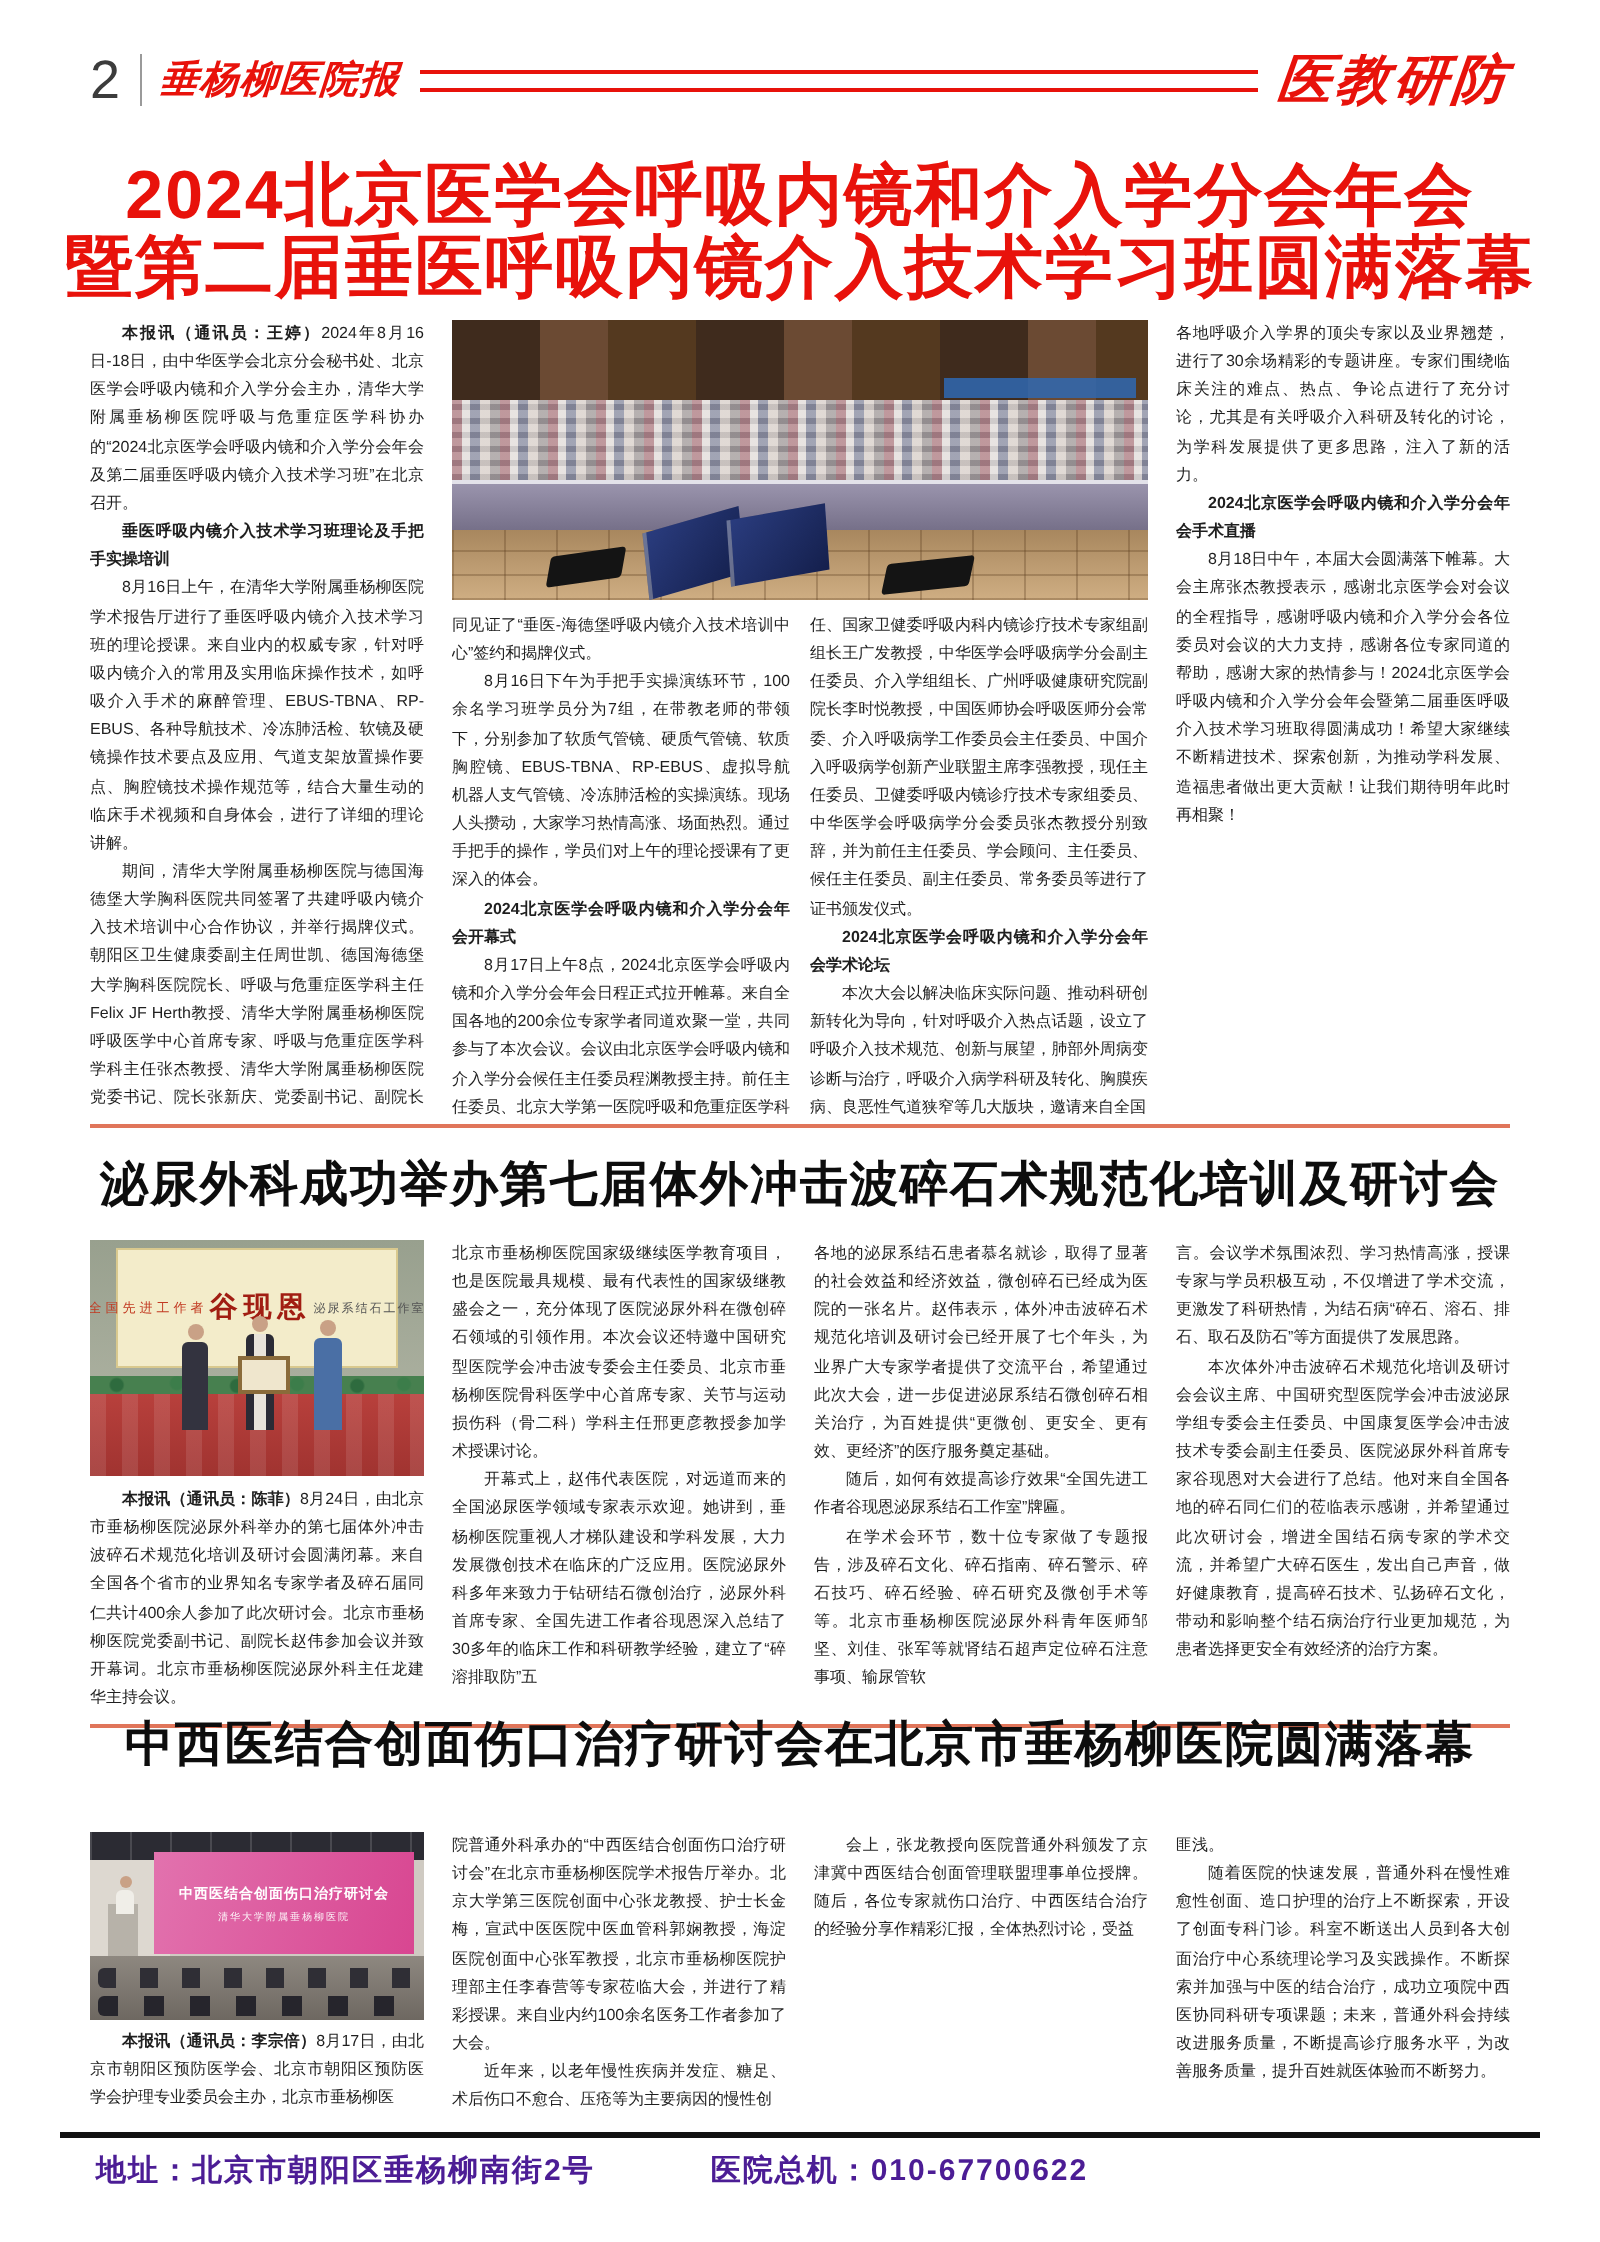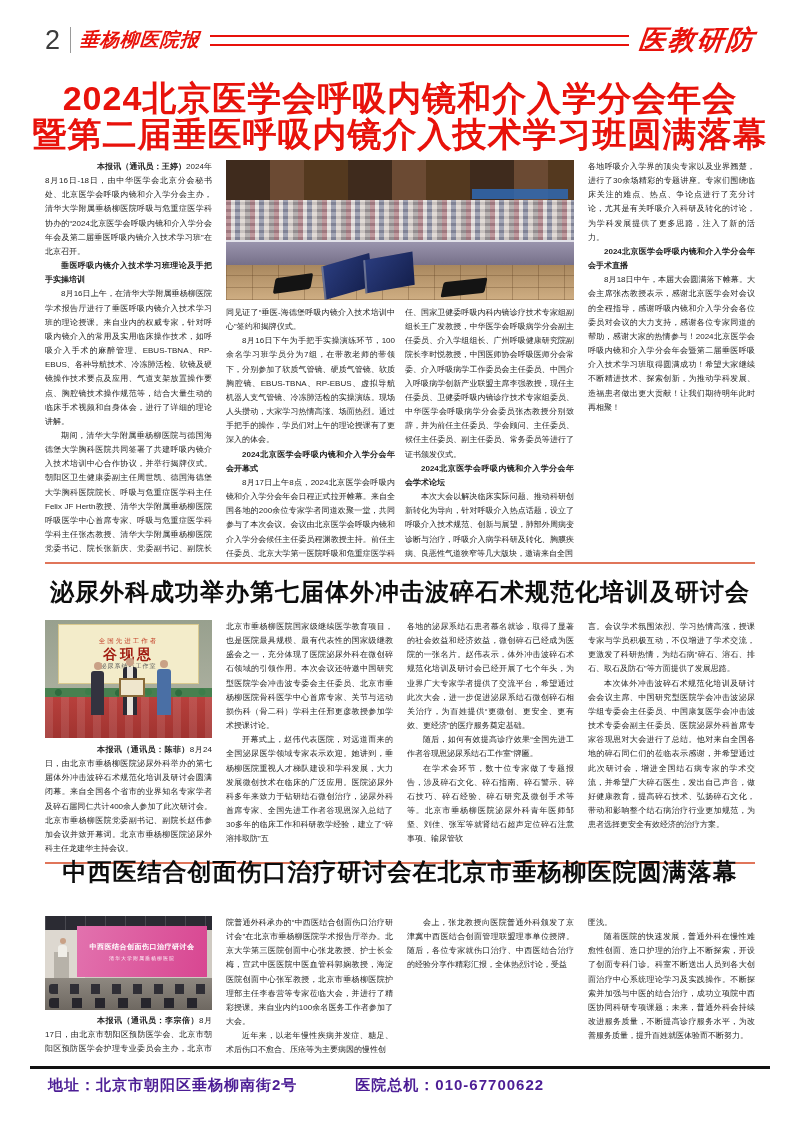--- a/index.html
+++ b/index.html
@@ -18,21 +18,21 @@
   .art1-body{position:absolute;top:160px;left:45px;width:710px;height:398px;display:flex;gap:14px;}
   .col{width:167px;overflow:hidden;}
   .mid{width:348px;display:flex;flex-direction:column;}
   .midcols{display:flex;gap:10px;flex:1;overflow:hidden;}
   .midcols .col{flex:1;}
 
   .bodytext p{margin:0;font-size:8px;line-height:14.15px;text-align:justify;color:#1f1f1f;}
   .bodytext p.body,.bodytext p.lead,.bodytext p.head{text-indent:2em;}
   .bodytext p.cont{text-indent:0;}
   .bodytext p.head{font-weight:bold;}
-  .bodytext b{font-weight:bold;margin-left:36px;}
+  .bodytext b{font-weight:bold;}
 
   
   .photo1{position:relative;width:348px;height:140px;overflow:hidden;margin-bottom:6px;background:#cfc6c0;}
   .p1-ceiling{position:absolute;top:0;left:0;right:0;height:40px;background:repeating-linear-gradient(90deg,#3f2b1d 0 44px,#6b4a33 44px 78px,#54391f 78px 122px);}
   .p1-banner{position:absolute;top:29px;right:6px;width:96px;height:10px;background:#2f69b3;opacity:.85;}
   .p1-crowd{position:absolute;top:40px;left:0;right:0;height:40px;background:
     repeating-linear-gradient(90deg,rgba(158,62,84,.35) 0 5px,rgba(255,255,255,.5) 5px 9px,rgba(62,88,148,.32) 9px 14px,rgba(240,235,230,.5) 14px 19px,rgba(120,120,130,.3) 19px 24px),
     repeating-linear-gradient(0deg,rgba(50,45,55,.28) 0 3px,rgba(255,255,255,.15) 3px 7px),#c9bfba;}
   .p1-tables{position:absolute;top:80px;left:0;right:0;height:23px;border-top:2px solid #e3e2ea;background:linear-gradient(#9a94ad,#767089);}
   .p1-floor{position:absolute;top:105px;left:0;right:0;bottom:0;background:
@@ -51,21 +51,21 @@
   .div1{top:562px;} .div2{top:862px;}
   .sec-title{position:absolute;left:0;width:800px;text-align:center;font-weight:bold;color:#0d0d0d;font-size:24px;letter-spacing:1px;}
   .t2{top:576px;} .t3{top:856px;}
 
   
   .art2-body{position:absolute;top:620px;left:45px;width:710px;height:236px;display:flex;gap:14px;}
   .art3-body{position:absolute;top:916px;left:45px;width:710px;height:142px;display:flex;gap:14px;}
 
   
   .photo2{position:relative;width:167px;height:118px;overflow:hidden;margin-bottom:5px;background:linear-gradient(#98a08e,#b5b8a8);}
-  .p2-screen{position:absolute;left:13px;right:13px;top:4px;height:58px;background:#f3ecca;border:1px solid #d9c98e;display:flex;flex-direction:column;align-items:center;justify-content:center;gap:1px;}
+  .p2-screen{position:absolute;left:13px;right:13px;top:4px;height:58px;background:#f3ecca;border:1px solid #d9c98e;display:flex;flex-direction:row;align-items:center;justify-content:center;gap:1px;}
   .p2-t1{font-size:6.5px;color:#c23a22;letter-spacing:2px;white-space:nowrap;}
   .p2-t2{font-size:14px;font-weight:bold;color:#a11d12;font-family:"DejaVu Serif",serif;letter-spacing:3px;line-height:14px;white-space:nowrap;}
   .p2-t3{font-size:6px;color:#555;letter-spacing:1px;white-space:nowrap;}
   .p2-plants{position:absolute;left:0;right:0;top:68px;height:9px;background:
     radial-gradient(circle at 8% 50%,#2e6b3e 3px,transparent 4px),
     radial-gradient(circle at 26% 40%,#3c7d4a 3px,transparent 4px),
     radial-gradient(circle at 44% 55%,#2e6b3e 3px,transparent 4px),
     radial-gradient(circle at 62% 45%,#3c7d4a 3px,transparent 4px),
     radial-gradient(circle at 80% 55%,#2e6b3e 3px,transparent 4px),
     radial-gradient(circle at 94% 45%,#3c7d4a 3px,transparent 4px),#47804f;}

